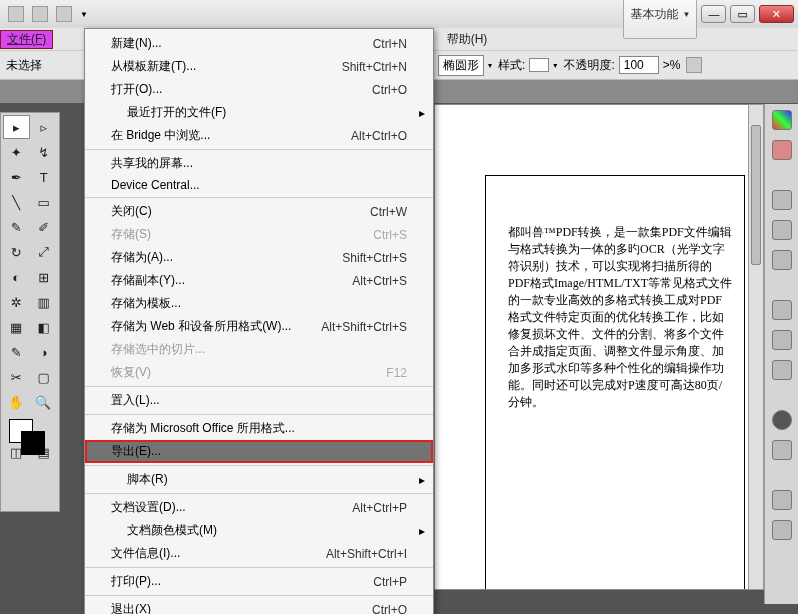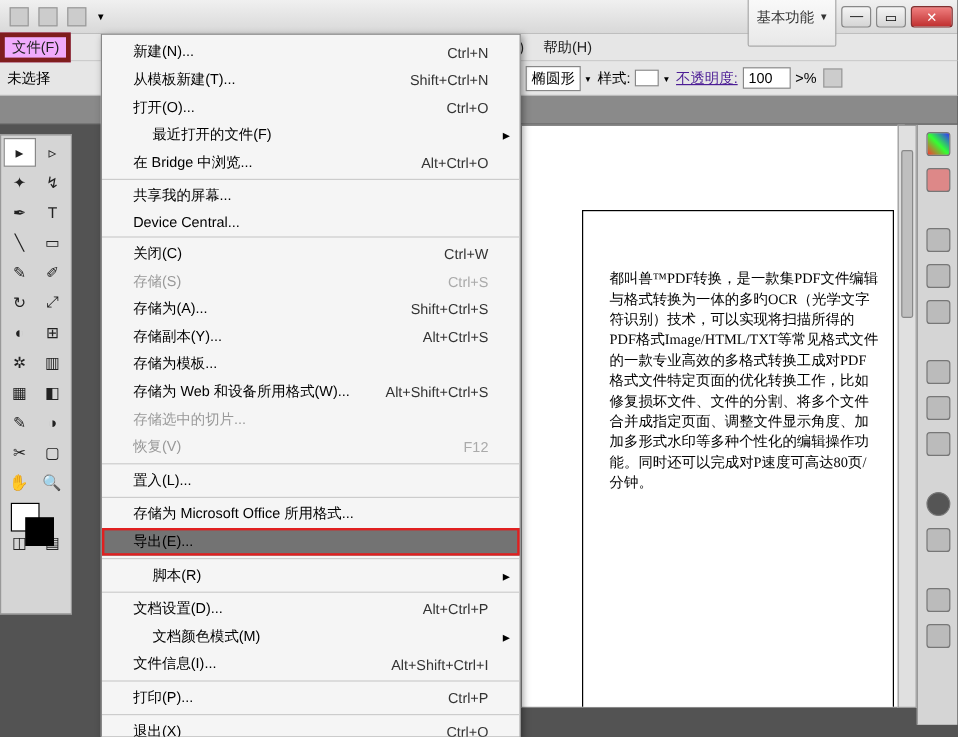--- a/index.html
+++ b/index.html
@@ -8,28 +8,28 @@
 
 .titlebar { height: 28px; background: linear-gradient(#f0f0f0, #d8d8d8); display: flex; align-items: center; justify-content: flex-end; padding: 0 4px; }
 .titlebar .left { flex: 1; display: flex; align-items: center; gap: 8px; padding-left: 4px; }
 .titlebar .ws { color: #333; background: linear-gradient(#fdfdfd,#e8e8e8); border: 1px solid #aaa; padding: 15px 6px; border-radius: 2px; display: inline-flex; align-items: center; gap: 4px; }
 .win-btn { height: 18px; border: 1px solid #888; border-radius: 3px; display: inline-flex; align-items: center; justify-content: center; margin-left: 4px; background: linear-gradient(#f5f5f5,#d5d5d5); padding: 0 6px; font-size: 11px; }
 .win-close { background: linear-gradient(#f08080,#c03030); color: #fff; border-color: #803030; padding: 0 12px; }
 
 
 .menubar { height: 22px; background: #e6e6e6; display: flex; align-items: center; }
 .menubar .m-item { padding: 2px 8px; color: #222; }
-.menubar .m-item.active { background: #f0abfc; border: 4px solid #7f1d1d; padding: 0 6px; }
+.menubar .m-item.active { background: #d946ef; border: 1px solid #7f1d1d; padding: 0 6px; text-decoration: underline; }
 
 
 .options { height: 30px; background: #e6e6e6; border-top: 1px solid #ccc; border-bottom: 1px solid #bbb; display: flex; align-items: center; padding: 0 6px; gap: 6px; }
 .options .seg { display: inline-flex; align-items: center; gap: 4px; }
 .options .field { background: #fff; border: 1px solid #888; padding: 1px 4px; min-width: 40px; display: inline-block; }
 .swatch { width: 20px; height: 14px; border: 1px solid #888; background: #fff; }
-.opacity-label { color: #4c1d95; text-decoration: underline; }
+.opacity-label { color: #000000; }
 
 
 .doctabs { height: 24px; background: #8a8a8a; border-bottom: 1px solid #555; }
 
 
 .toolbar { position: absolute; left: 0; top: 112px; width: 60px; height: 400px; background: #d5d5d5; border: 1px solid #999; display: grid; grid-template-columns: 1fr 1fr; grid-auto-rows: 24px; padding: 2px; gap: 1px; }
 .tool { border: 1px solid transparent; display: flex; align-items: center; justify-content: center; font-size: 13px; color: #222; background: #d5d5d5; }
 .tool.sel { background: #fff; border: 1px solid #888; }
 .colorbox { grid-column: 1 / 3; height: 44px; display: flex; align-items: center; justify-content: center; position: relative; }
 .fg { width: 24px; height: 24px; background: #fff; border: 1px solid #000; position: absolute; left: 6px; top: 4px; }

